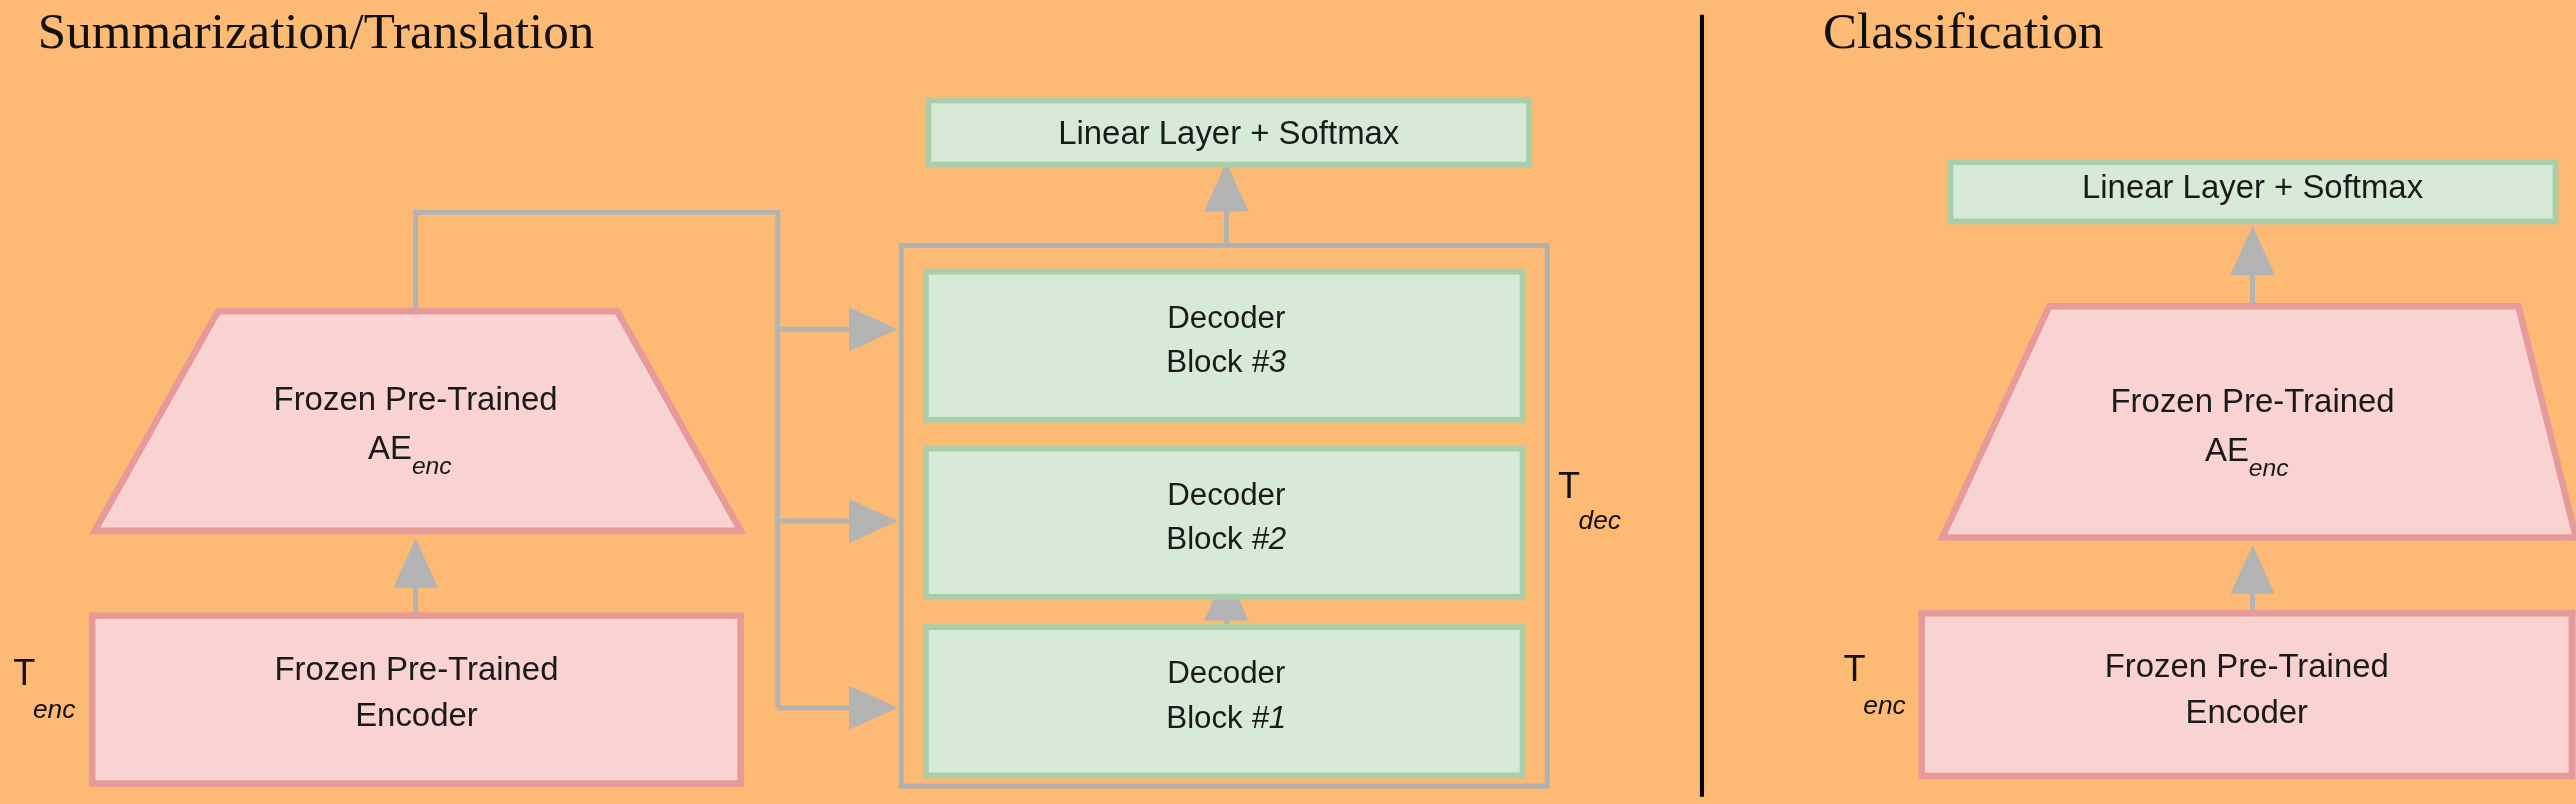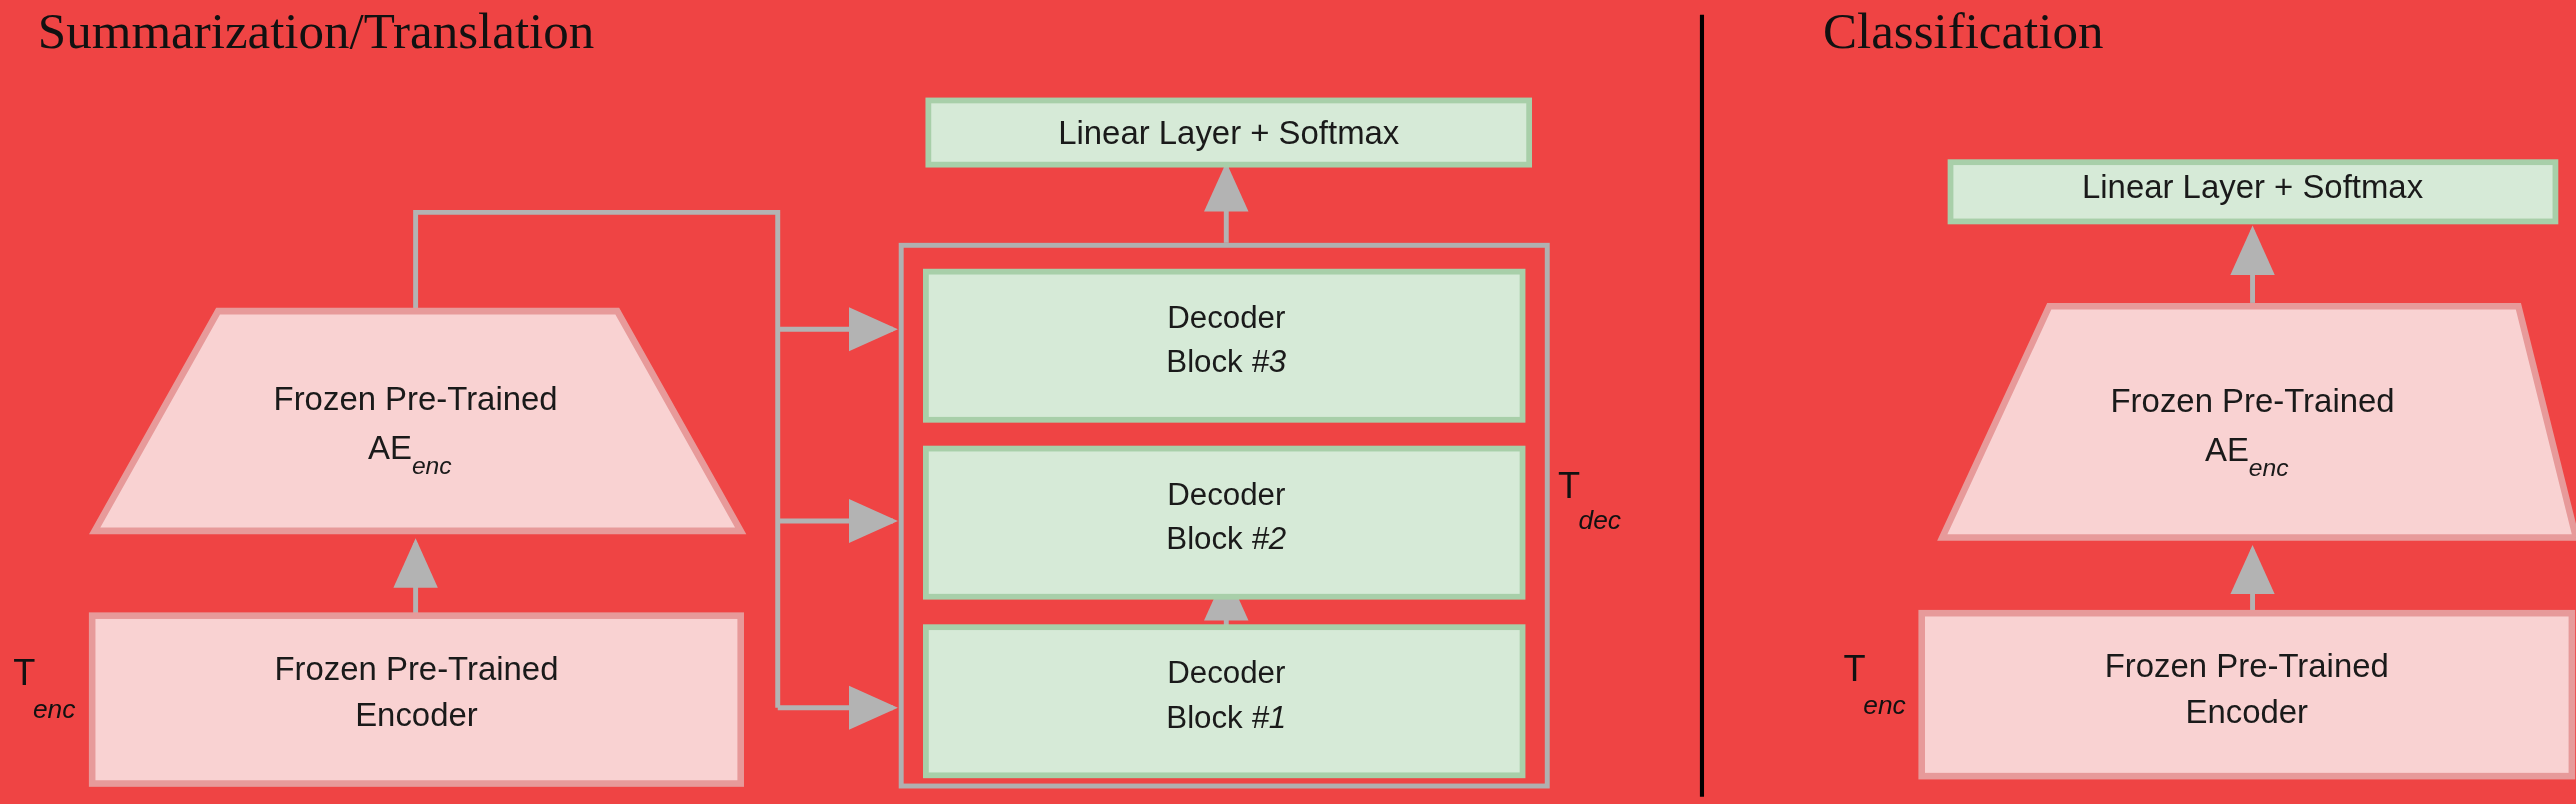--- a/index.html
+++ b/index.html
@@ -7,21 +7,21 @@
     padding: 0;
     background: #ffffff;
   }
   body {
     font-family: "Liberation Sans", sans-serif;
   }
   #canvas {
     position: relative;
     width: 2576px;
     height: 805px;
-    background: #ef4444;
+    background: #fdba74;
     overflow: hidden;
   }
   svg.layer {
     position: absolute;
     top: 0;
     left: 0;
     width: 2576px;
     height: 805px;
   }
   .panel-title {

